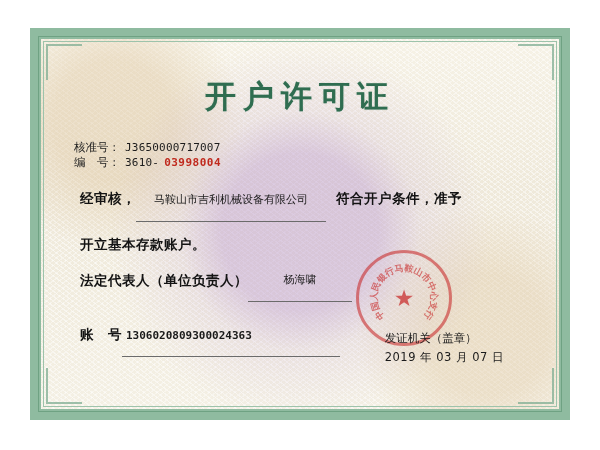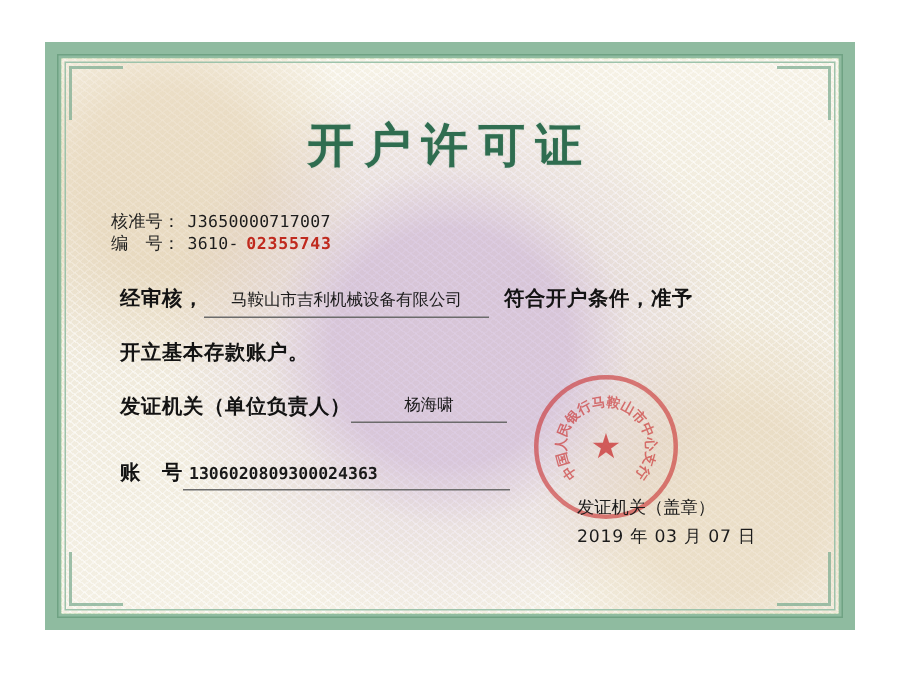--- a/index.html
+++ b/index.html
@@ -135,21 +135,21 @@
     font-size: 13.5px;
     color: #131313;
     letter-spacing: .5px;
   }
   .fill {
     font-family: "DejaVu Sans", sans-serif;
     font-size: 11px;
     color: #1a1a1a;
     border-bottom: 1px solid #6b6b6b;
     min-width: 150px;
-    padding: 0 4px 4px 4px;
+    padding: 0 4px 14px 4px;
     text-align: center;
   }
   .fill.wide { min-width: 182px; }
   .fill.num {
     font-family: "DejaVu Sans Mono", monospace;
     font-size: 11px;
     min-width: 210px;
     text-align: left;
     font-weight: bold;
   }
@@ -257,40 +257,40 @@
 
   <div class="content">
 
     <div class="doc-title">开户许可证</div>
 
     <div class="row-nums">
       <div>
         <span class="lbl">核准号：</span><span class="val">J3650000717007</span>
       </div>
       <div>
-        <span class="lbl">编　号：</span><span class="val">3610-</span><span class="val red">02355743</span>
+        <span class="lbl">编　号：</span><span class="val">3610-</span><span class="val red">03998004</span>
       </div>
     </div>
 
     <div class="body-block">
 
       <div class="line">
         <span class="bold-cn">经审核，</span>
         <span class="fill wide">马鞍山市吉利机械设备有限公司</span>
         <span class="spacer"></span>
         <span class="bold-cn">符合开户条件，准予</span>
       </div>
 
       <div class="line line2">
         <span class="bold-cn">开立基本存款账户。</span>
       </div>
 
       <div class="line two-col">
         <div class="bank-box">
-          <span class="bold-cn">发证机关（单位负责人）</span>
+          <span class="bold-cn">法定代表人（单位负责人）</span>
           <span class="fill name">杨海啸</span>
         </div>
       </div>
 
       <div class="line acct-row">
         <span class="bold-cn">账　号</span>
         <span class="fill num">1306020809300024363</span>
       </div>
 
     </div>

